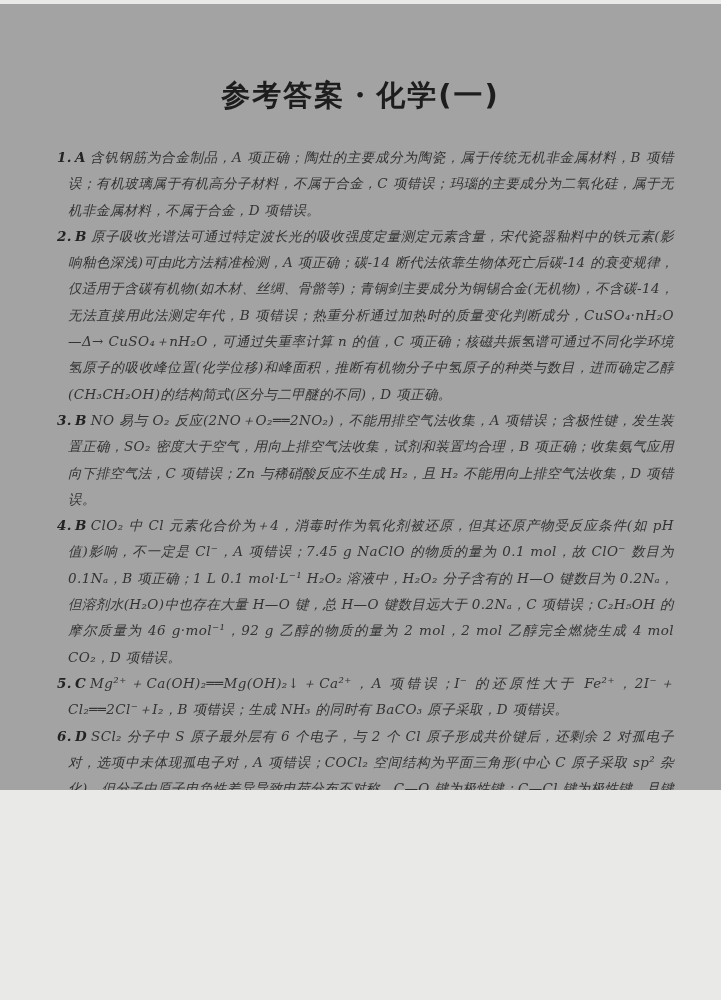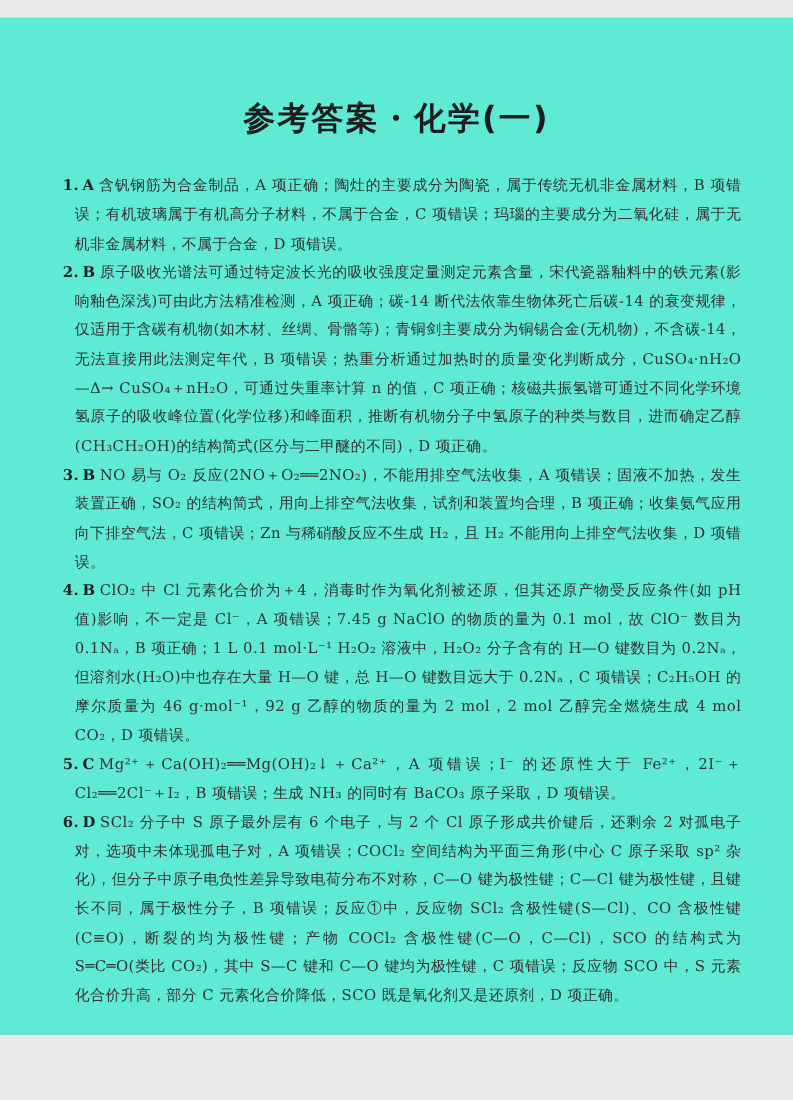--- a/index.html
+++ b/index.html
@@ -3,41 +3,42 @@
 <meta charset="utf-8">
 <style>
   html,body{margin:0;padding:0;}
   body{
     background:#e9e9e7;
     font-family:"DejaVu Serif","Liberation Serif",serif;
   }
   .page{
     position:relative;
     width:721px;
-    height:925px;
-    margin:16px auto;
-    background:#5eead4;
+    height:786px;
+    margin:4px auto;
+    background:#a3a3a3;
     color:#2e2e2e;
     overflow:hidden;
   }
   .page-title{
     margin:0;
     padding-top:72px;
     text-align:center;
     font-family:"DejaVu Sans","Liberation Sans",sans-serif;
     font-weight:900;
     font-size:29px;
     letter-spacing:2px;
     color:#1d1d1d;
   }
   .answers{
     position:absolute;
     top:140px;
     left:57px;
     right:47px;
+    font-style:italic;
   }
   .item{
     margin:0;
     padding-left:11px;
     text-indent:-11px;
     font-size:13.5px;
     line-height:26.3px;
     text-align:justify;
     letter-spacing:0.4px;
     color:#333;
@@ -96,21 +97,21 @@
 
 <div class="page">
 
   <h1 class="page-title">参考答案・化学(一)</h1>
 
   <div class="answers">
     <p class="item"><span class="num">1.</span><span class="ans">A</span><span class="body">含钒钢筋为合金制品，A 项正确；陶灶的主要成分为陶瓷，属于传统无机非金属材料，B 项错误；有机玻璃属于有机高分子材料，不属于合金，C 项错误；玛瑙的主要成分为二氧化硅，属于无机非金属材料，不属于合金，D 项错误。</span></p>
 
     <p class="item"><span class="num">2.</span><span class="ans">B</span><span class="body">原子吸收光谱法可通过特定波长光的吸收强度定量测定元素含量，宋代瓷器釉料中的铁元素(影响釉色深浅)可由此方法精准检测，A 项正确；碳-14 断代法依靠生物体死亡后碳-14 的衰变规律，仅适用于含碳有机物(如木材、丝绸、骨骼等)；青铜剑主要成分为铜锡合金(无机物)，不含碳-14，无法直接用此法测定年代，B 项错误；热重分析通过加热时的质量变化判断成分，CuSO₄·nH₂O —Δ→ CuSO₄＋nH₂O，可通过失重率计算 n 的值，C 项正确；核磁共振氢谱可通过不同化学环境氢原子的吸收峰位置(化学位移)和峰面积，推断有机物分子中氢原子的种类与数目，进而确定乙醇(CH₃CH₂OH)的结构简式(区分与二甲醚的不同)，D 项正确。</span></p>
 
-    <p class="item"><span class="num">3.</span><span class="ans">B</span><span class="body">NO 易与 O₂ 反应(2NO＋O₂══2NO₂)，不能用排空气法收集，A 项错误；固液不加热，发生装置正确，SO₂ 的结构简式，用向上排空气法收集，试剂和装置均合理，B 项正确；收集氨气应用向下排空气法，C 项错误；Zn 与稀硝酸反应不生成 H₂，且 H₂ 不能用向上排空气法收集，D 项错误。</span></p>
+    <p class="item"><span class="num">3.</span><span class="ans">B</span><span class="body">NO 易与 O₂ 反应(2NO＋O₂══2NO₂)，不能用排空气法收集，A 项错误；含极性键，发生装置正确，SO₂ 密度大于空气，用向上排空气法收集，试剂和装置均合理，B 项正确；收集氨气应用向下排空气法，C 项错误；Zn 与稀硝酸反应不生成 H₂，且 H₂ 不能用向上排空气法收集，D 项错误。</span></p>
 
     <p class="item"><span class="num">4.</span><span class="ans">B</span><span class="body">ClO₂ 中 Cl 元素化合价为＋4，消毒时作为氧化剂被还原，但其还原产物受反应条件(如 pH 值)影响，不一定是 Cl⁻，A 项错误；7.45 g NaClO 的物质的量为 0.1 mol，故 ClO⁻ 数目为 0.1Nₐ，B 项正确；1 L 0.1 mol·L⁻¹ H₂O₂ 溶液中，H₂O₂ 分子含有的 H—O 键数目为 0.2Nₐ，但溶剂水(H₂O)中也存在大量 H—O 键，总 H—O 键数目远大于 0.2Nₐ，C 项错误；C₂H₅OH 的摩尔质量为 46 g·mol⁻¹，92 g 乙醇的物质的量为 2 mol，2 mol 乙醇完全燃烧生成 4 mol CO₂，D 项错误。</span></p>
 
     <p class="item"><span class="num">5.</span><span class="ans">C</span><span class="body">Mg²⁺＋Ca(OH)₂══Mg(OH)₂↓＋Ca²⁺，A 项错误；I⁻ 的还原性大于 Fe²⁺，2I⁻＋Cl₂══2Cl⁻＋I₂，B 项错误；生成 NH₃ 的同时有 BaCO₃ 原子采取，D 项错误。</span></p>
 
     <p class="item"><span class="num">6.</span><span class="ans">D</span><span class="body">SCl₂ 分子中 S 原子最外层有 6 个电子，与 2 个 Cl 原子形成共价键后，还剩余 2 对孤电子对，选项中未体现孤电子对，A 项错误；COCl₂ 空间结构为平面三角形(中心 C 原子采取 sp² 杂化)，但分子中原子电负性差异导致电荷分布不对称，C—O 键为极性键；C—Cl 键为极性键，且键长不同，属于极性分子，B 项错误；反应①中，反应物 SCl₂ 含极性键(S—Cl)、CO 含极性键(C≡O)，断裂的均为极性键；产物 COCl₂ 含极性键(C—O，C—Cl)，SCO 的结构式为 S═C═O(类比 CO₂)，其中 S—C 键和 C—O 键均为极性键，C 项错误；反应物 SCO 中，S 元素化合价升高，部分 C 元素化合价降低，SCO 既是氧化剂又是还原剂，D 项正确。</span></p>
 
   </div>
 
   <div class="footer">

